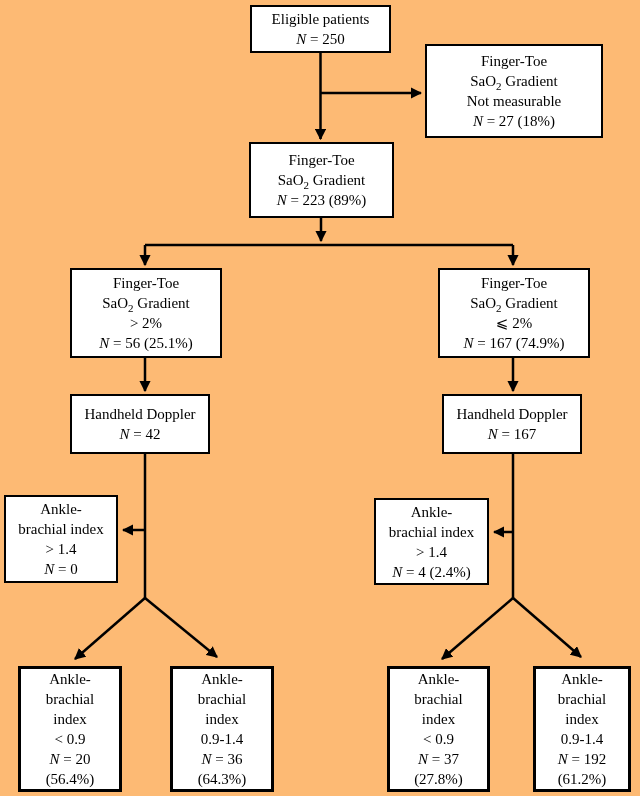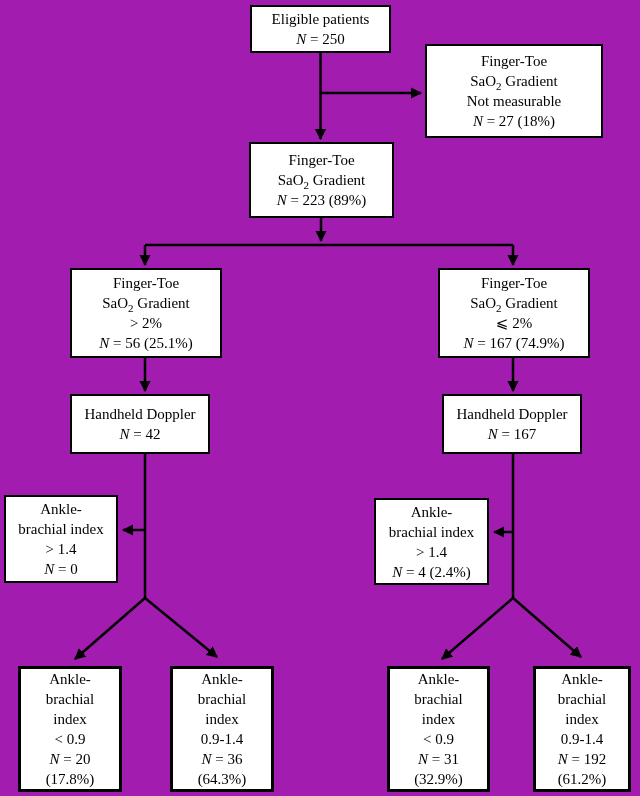--- a/index.html
+++ b/index.html
@@ -1,19 +1,19 @@
 <!DOCTYPE html>
 <html><head>
 <meta charset="utf-8">
 <style>
   html,body{margin:0;padding:0;background:#fff;}
   #stage{
     position:relative;
     width:640px;height:796px;
-    background:#a21caf;
+    background:#fdba74;
     font-family:"Liberation Serif","DejaVu Serif",serif;
     color:#000;
     overflow:hidden;
   }
   #connectors{position:absolute;left:0;top:0;width:640px;height:796px;}
   .box{
     position:absolute;
     box-sizing:border-box;
     border:2px solid #000;
     background:#fff;
@@ -122,39 +122,39 @@
     <div class="line">&gt; 1.4</div>
     <div class="line"><i>N</i><span> = 4 (2.4%)</span></div>
   </div>
 
   <div class="box thick" style="left:18px;top:666px;width:104px;height:126px;">
     <div class="line">Ankle-</div>
     <div class="line">brachial</div>
     <div class="line">index</div>
     <div class="line">&lt; 0.9</div>
     <div class="line"><i>N</i><span> = 20</span></div>
-    <div class="line">(17.8%)</div>
+    <div class="line">(56.4%)</div>
   </div>
 
   <div class="box thick" style="left:170px;top:666px;width:104px;height:126px;">
     <div class="line">Ankle-</div>
     <div class="line">brachial</div>
     <div class="line">index</div>
     <div class="line">0.9-1.4</div>
     <div class="line"><i>N</i><span> = 36</span></div>
     <div class="line">(64.3%)</div>
   </div>
 
   <div class="box thick" style="left:387px;top:666px;width:103px;height:126px;">
     <div class="line">Ankle-</div>
     <div class="line">brachial</div>
     <div class="line">index</div>
     <div class="line">&lt; 0.9</div>
-    <div class="line"><i>N</i><span> = 31</span></div>
-    <div class="line">(32.9%)</div>
+    <div class="line"><i>N</i><span> = 37</span></div>
+    <div class="line">(27.8%)</div>
   </div>
 
   <div class="box thick" style="left:533px;top:666px;width:98px;height:126px;">
     <div class="line">Ankle-</div>
     <div class="line">brachial</div>
     <div class="line">index</div>
     <div class="line">0.9-1.4</div>
     <div class="line"><i>N</i><span> = 192</span></div>
     <div class="line">(61.2%)</div>
   </div>

